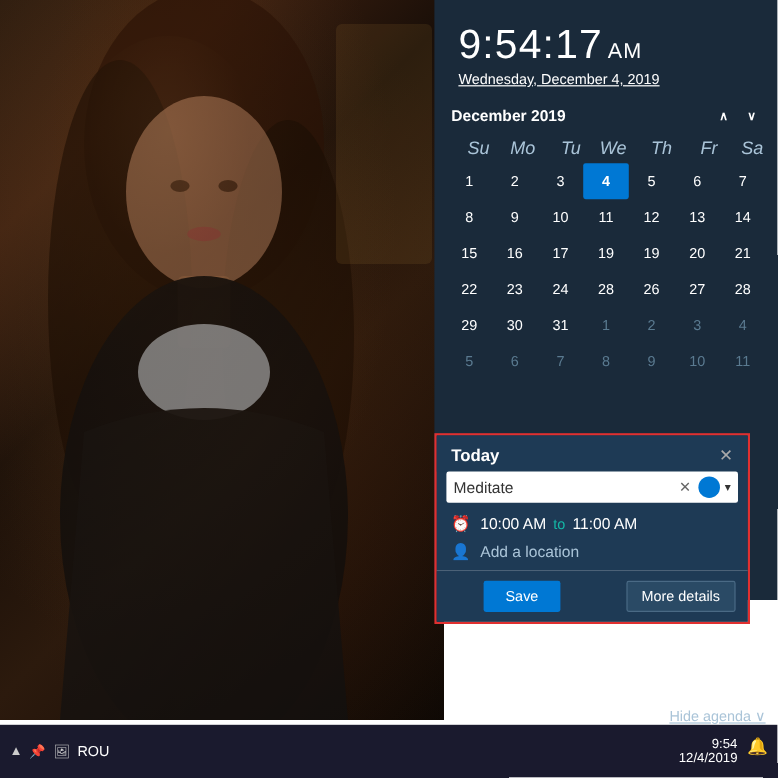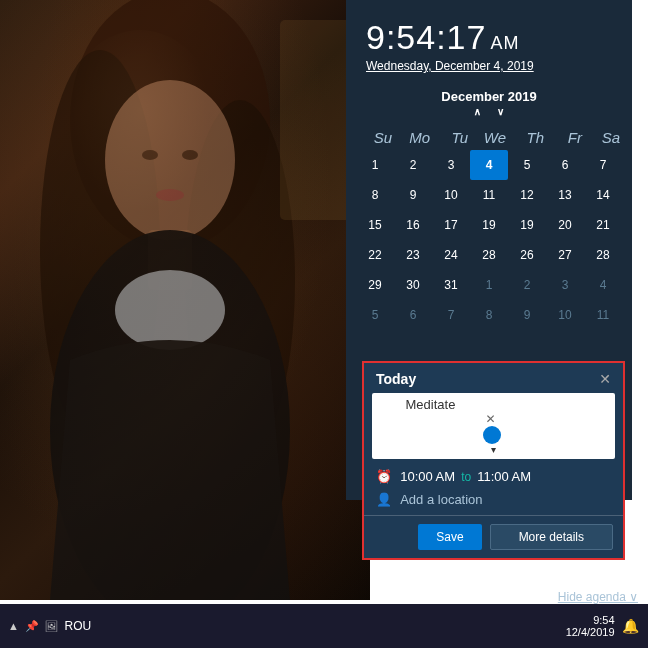--- a/index.html
+++ b/index.html
@@ -26,21 +26,21 @@
       position: absolute;
       top: 0; left: 0; right: 0; bottom: 0;
       background: radial-gradient(ellipse at 30% 30%, rgba(120,80,40,0.3) 0%, transparent 60%),
                   radial-gradient(ellipse at 60% 60%, rgba(60,30,10,0.5) 0%, transparent 70%);
     }
 
     
     .right-panel {
       position: absolute;
       top: 0;
-      left: 346px;
+      left: 362px;
       width: 286px;
       height: 500px;
       background-color: #1a2a3a;
     }
 
     
     .clock-section {
       padding: 18px 20px 10px 20px;
     }
 
@@ -65,27 +65,25 @@
       cursor: pointer;
     }
 
     
     .calendar-section {
       padding: 0 10px;
     }
 
     .calendar-header {
       display: flex;
-      align-items: center;
       justify-content: space-between;
       color: #ffffff;
       font-size: 13px;
       font-weight: 600;
       padding: 6px 4px;
-      flex-direction: column;
     }
 
     .calendar-nav {
       display: flex;
       gap: 8px;
     }
 
     .nav-btn {
       color: #ffffff;
       font-size: 10px;
@@ -164,21 +162,20 @@
     }
 
     
     .event-input-row {
       display: flex;
       align-items: center;
       background-color: #ffffff;
       margin: 0 8px 6px 8px;
       border-radius: 2px;
       padding: 4px 6px;
-      flex-direction: column;
     }
 
     .event-input {
       flex: 1;
       border: none;
       outline: none;
       font-size: 13px;
       color: #333;
       background: transparent;
     }
@@ -267,24 +264,25 @@
       padding: 5px 18px;
       font-size: 12px;
       cursor: pointer;
       border-radius: 2px;
     }
 
     .btn-more {
       background-color: #2a4a65;
       color: #ffffff;
       border: 1px solid #4a6a85;
-      padding: 5px 28px;
+      padding: 5px 12px;
       font-size: 12px;
       cursor: pointer;
       border-radius: 2px;
+      margin-left: 47px;
     }
 
     
     .hide-agenda {
       position: absolute;
       bottom: 44px;
       right: 10px;
       color: #aac4d8;
       font-size: 12px;
       cursor: pointer;
@@ -312,21 +310,21 @@
 
     .taskbar-icon {
       color: #cccccc;
       font-size: 11px;
     }
 
     .taskbar-right {
       position: absolute;
       right: 0;
       display: flex;
-      align-items: center;
+      align-items: flex-start;
       padding-right: 8px;
       gap: 8px;
     }
 
     .taskbar-clock {
       color: #ffffff;
       font-size: 11px;
       text-align: right;
     }
 

